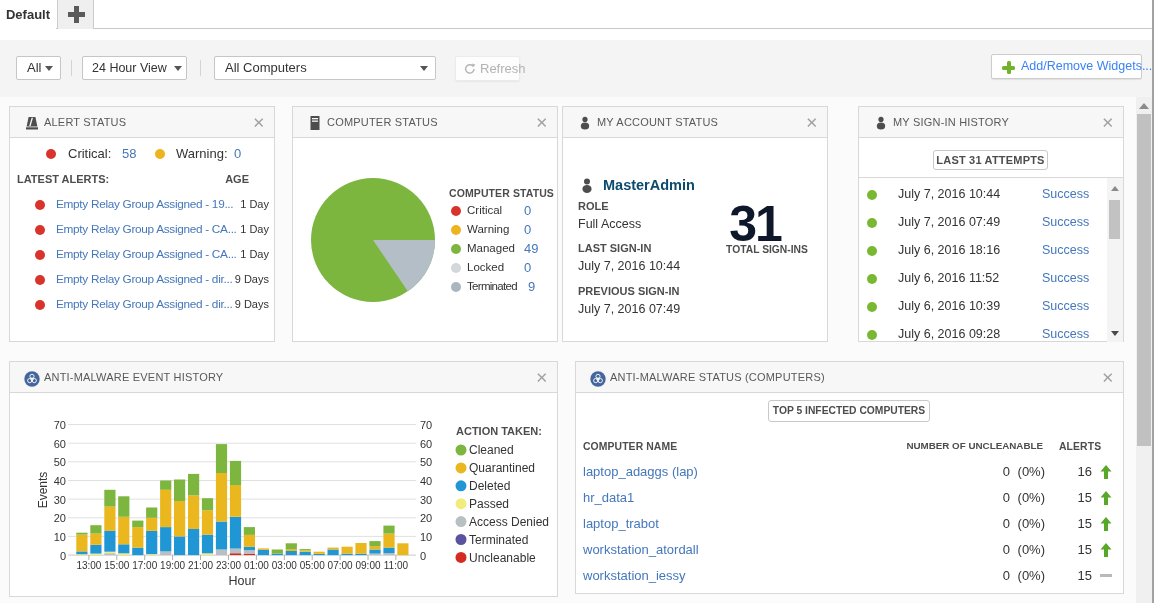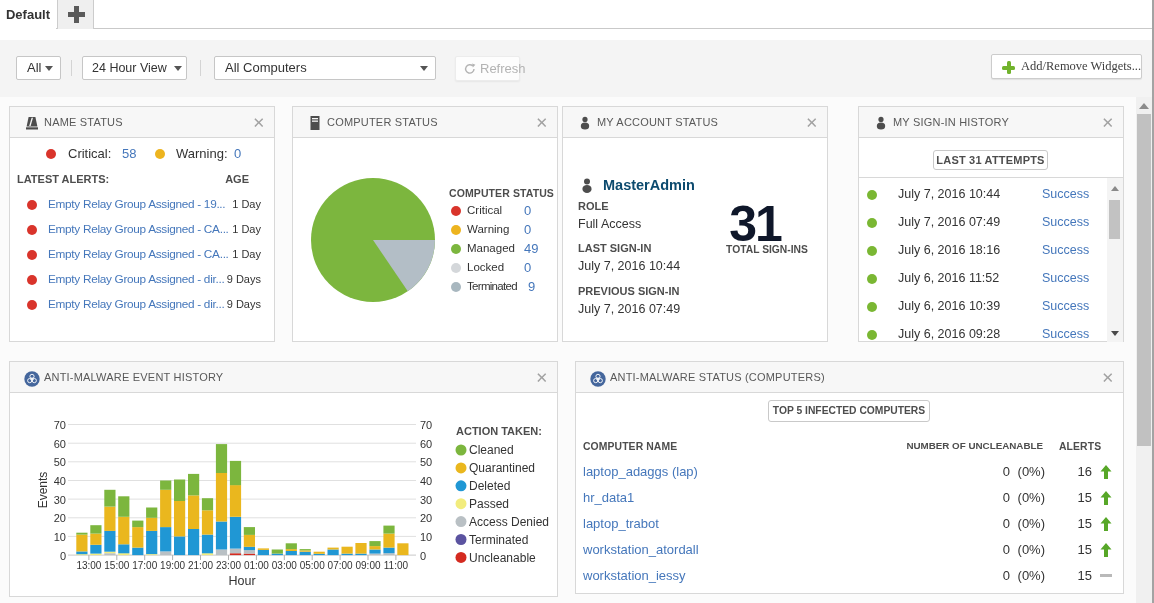--- a/index.html
+++ b/index.html
@@ -25,41 +25,41 @@
     border-right:4px solid transparent; border-top:5px solid #555; top:9px; }
   .sep { position:absolute; top:20px; width:1px; height:16px; background:#d4d4d4; }
   #ddAll { left:16px; width:45px; }
   #dd24 { left:82px; width:105px; }
   #ddComp { left:214px; width:222px; }
   #btnRefresh { position:absolute; left:455px; top:16px; width:65px; height:25px;
     background:#fdfdfd; border:1px solid #ececec; border-radius:2px; box-shadow:0 1px 2px rgba(0,0,0,.06);
     font-size:13px; color:#b3b3b3; line-height:23px; }
   #btnAdd { position:absolute; left:991px; top:14px; width:151px; height:25px; background:#fff;
     border:1px solid #ccc; border-radius:2px; box-shadow:0 1px 1px rgba(0,0,0,.08);
-    font-size:12.5px; color:#404040; line-height:23px; white-space:nowrap;font-family:Liberation Serif, serif; }
+    font-size:12.5px; color:#3b82f6; line-height:23px; white-space:nowrap; }
   #btnAdd .pl { position:absolute; left:10px; top:6px; width:13px; height:13px; }
   #btnAdd .pl:before { content:""; position:absolute; left:4.5px; top:0; width:4px; height:13px; background:#71b32c; border-radius:1.5px; }
   #btnAdd .pl:after { content:""; position:absolute; left:0; top:4.5px; width:13px; height:4px; background:#71b32c; border-radius:1.5px; }
   
   #content { position:absolute; left:0; top:97px; width:1136px; height:506px; background:#fbfbfb; }
   
   #sb { position:absolute; left:1136px; top:97px; width:16px; height:506px; background:#f0f0f0; }
   #sb .up { position:absolute; left:3px; top:6px; width:0; height:0;
     border-left:5px solid transparent; border-right:5px solid transparent; border-bottom:6px solid #8b8b8b; }
   #sb .thumb { position:absolute; left:1px; top:17px; width:14px; height:332px; background:#c1c1c1; }
   #winborder { position:absolute; left:1152px; top:0; width:2px; height:603px; background:#a3a3a3; }
   
   .w { position:absolute; background:#fff; border:1px solid #d8d8d8; }
   .hd { position:absolute; left:0; top:0; right:0; height:31px; background:#f7f7f7;
     border-bottom:1px solid #d8d8d8; }
   .hd .t { position:absolute; left:34px; top:9px; font-size:11px; color:#595959; letter-spacing:.2px; }
   .hd .x { position:absolute; right:9px; top:7px; font-size:15px; color:#a2a2a2; }
   .bold11 { font-size:11px; font-weight:bold; color:#4d4d4d; }
   .dot { position:absolute; width:10px; height:10px; border-radius:50%; }
-  .arow { position:absolute; left:8px; width:264px; height:20px; }
+  .arow { position:absolute; left:16px; width:264px; height:20px; }
   .adot { left:9px; top:4px; background:#d9342b; }
   .alnk { position:absolute; left:30px; top:1px; font-size:11.8px; letter-spacing:-.3px; white-space:nowrap; }
   .aage { position:absolute; right:21px; top:2px; text-align:right; font-size:11px; }
   .lrow { position:absolute; left:0; width:108px; height:16px; }
   .ltxt { position:absolute; left:18px; top:1px; font-size:11.5px; white-space:nowrap; }
   .lval { position:absolute; left:75px; top:0; font-size:13px; }
 </style>
 </head>
 <body>
 <div id="tabbar">
@@ -103,21 +103,21 @@
   </div>
 <div id="winborder"></div>
 
 <div class="w" id="w1" style="left:9px; top:106px; width:266px; height:236px;">
   <div class="hd">
     <svg class="abs" style="left:14px;top:8px;" width="16" height="16" viewBox="0 0 16 16">
       <path d="M4.6 2 L11.4 2 L13.4 11.5 L2.6 11.5 Z" fill="#4d4d4d"></path>
       <path d="M7.6 2.8 L5.2 11 L6.6 11 L9 2.8 Z" fill="#f7f7f7"></path>
       <rect x="2" y="12.3" width="12" height="2.2" fill="#4d4d4d"></rect>
     </svg>
-    <span class="t">NAME STATUS</span>
+    <span class="t">ALERT STATUS</span>
       <span class="x">✕</span>
   </div>
   <div class="abs" style="left:0;top:32px;width:264px;height:202px;font-size:13px;">
     <span class="dot" style="left:36px;top:10px;background:#d9342b;"></span>
     <span class="abs" style="left:58px;top:7px;">Critical:</span>
     <span class="abs lnk" style="left:112px;top:7px;">58</span>
     <span class="dot" style="left:145px;top:10px;background:#edb41f;"></span>
     <span class="abs" style="left:166px;top:7px;">Warning:</span>
     <span class="abs lnk" style="left:224px;top:7px;">0</span>
     <span class="abs bold11" style="left:7px;top:34px;">LATEST ALERTS:</span>

